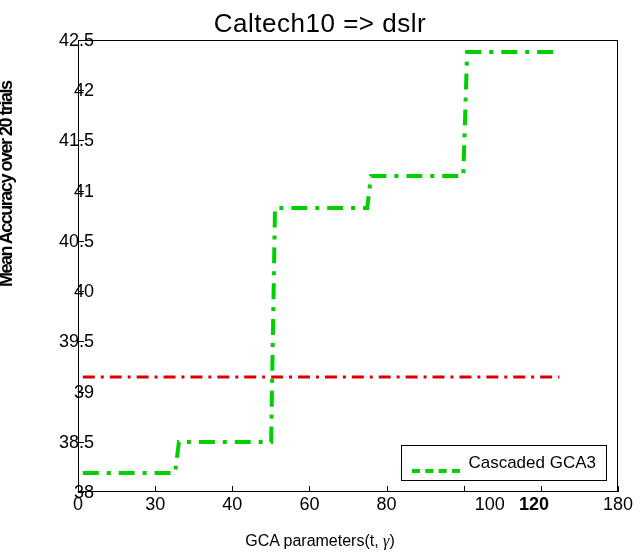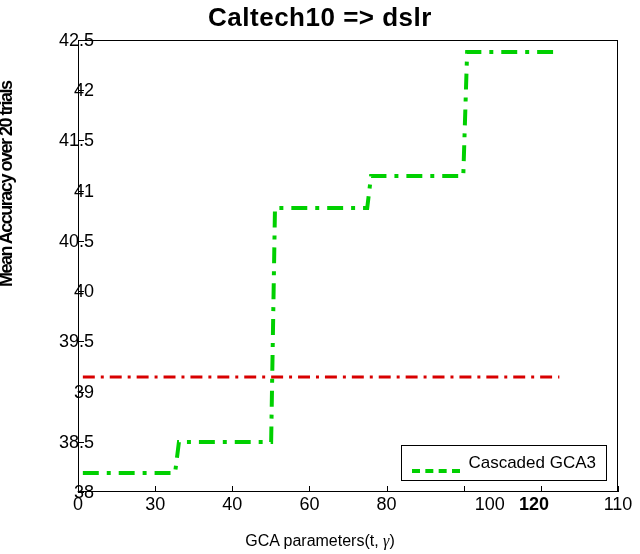--- a/index.html
+++ b/index.html
@@ -10,24 +10,24 @@
     background: #ffffff;
     font-family: Arial, Helvetica, sans-serif;
   }
   .stage {
     position: relative;
     width: 640px;
     height: 554px;
   }
   .title {
     position: absolute;
-    top: 2px;
+    top: 8px;
     width: 100%;
     text-align: center;
-    font-weight: 700;
+    font-weight: 400;
     font-size: 26px;
     letter-spacing: 0.5px;
   }
   .ylabel {
     position: absolute;
     left: -4px;
     top: 50%;
     transform: translateY(-50%) rotate(-90deg);
     transform-origin: center;
     font-weight: 700;
@@ -165,17 +165,17 @@
       <div class="xtick" style="left: 232.286px;">40</div>
       <div class="tickmark" style="left: 232.286px; top: 486px; width: 1px; height: 6px;"></div>
       <div class="xtick" style="left: 309.429px;">60</div>
       <div class="tickmark" style="left: 309.429px; top: 486px; width: 1px; height: 6px;"></div>
       <div class="xtick" style="left: 386.571px;">80</div>
       <div class="tickmark" style="left: 386.571px; top: 486px; width: 1px; height: 6px;"></div>
       <div class="xtick" style="left: 463.714px; margin-left: 26px;">100</div>
       <div class="tickmark" style="left: 463.714px; top: 486px; width: 1px; height: 6px;"></div>
       <div class="xtick" style="left: 534px; font-weight: bold;">120</div>
       <div class="tickmark" style="left: 540.857px; top: 486px; width: 1px; height: 6px;"></div>
-      <div class="xtick" style="left: 618px;">110</div>
+      <div class="xtick" style="left: 618px;">180</div>
       <div class="tickmark" style="left: 618px; top: 486px; width: 1px; height: 6px;"></div>
     </div>
 
 </div>
 
 </body></html>

